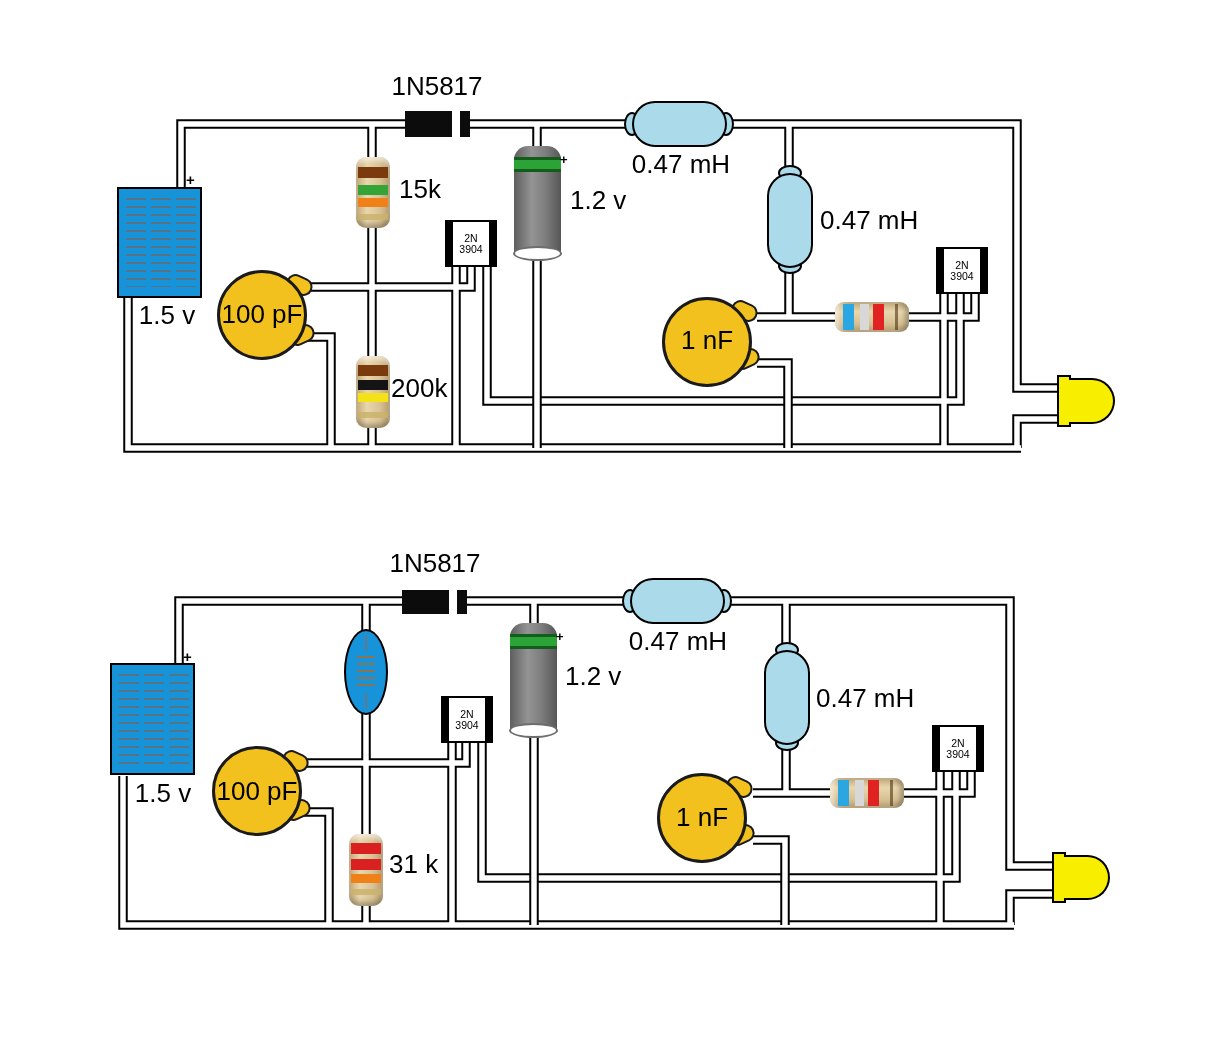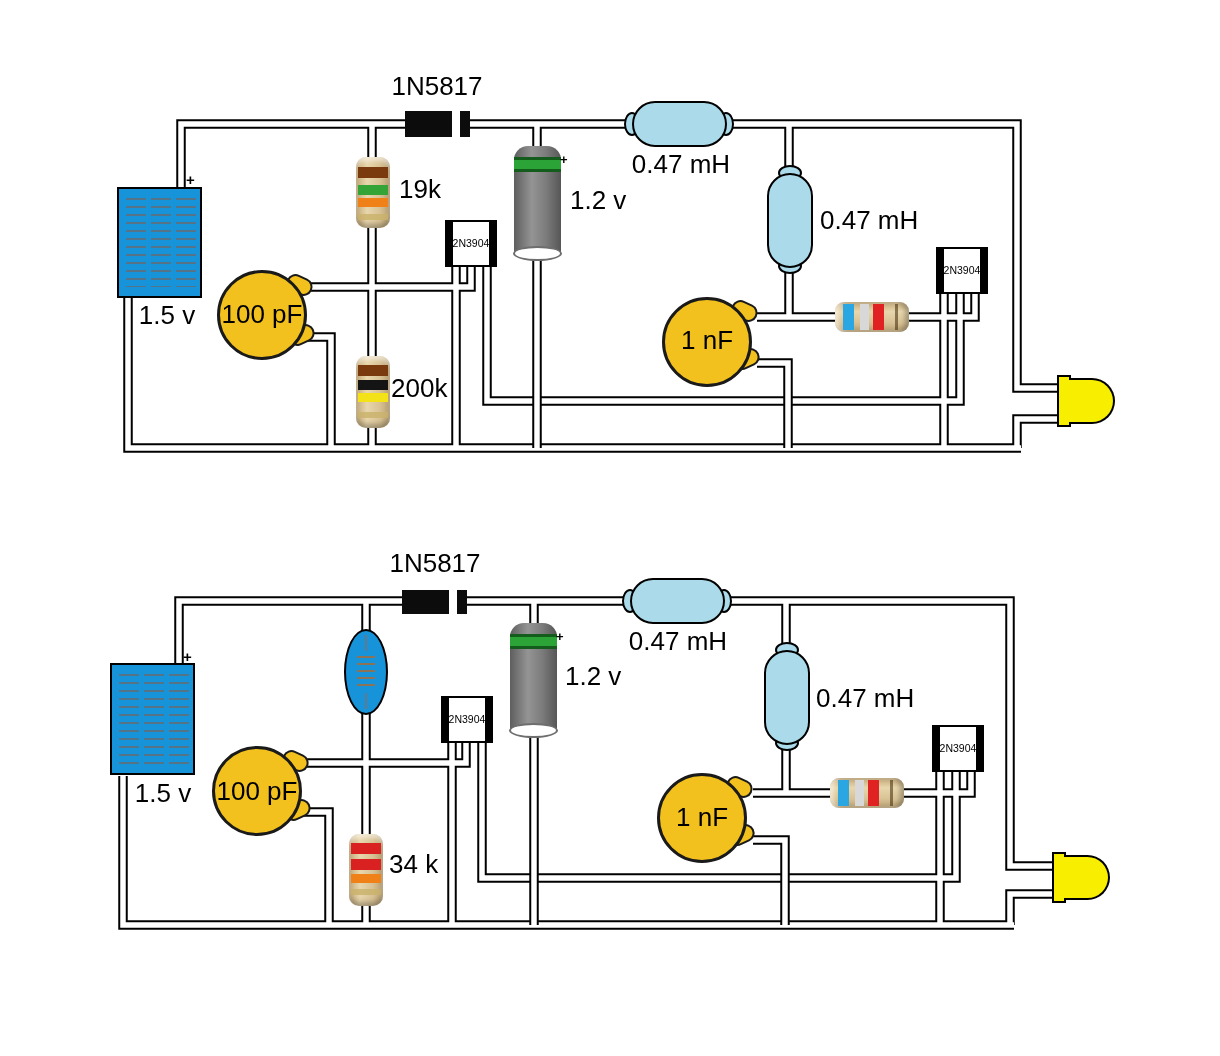--- a/index.html
+++ b/index.html
@@ -43,21 +43,21 @@
   .bat-bot{position:absolute;left:-1px;right:-1px;bottom:-7px;height:15px;background:#fff;
        border:2px solid #6e6e6e;border-radius:50%;box-sizing:border-box;}
 
   .pill{position:absolute;background:var(--inductor-blue,#abdbeb);border:2.5px solid #000;box-sizing:border-box;}
   .pillnub{position:absolute;background:var(--inductor-blue,#abdbeb);border:2.5px solid #000;
            border-radius:50%;box-sizing:border-box;}
 
   .to92{position:absolute;width:52px;height:47px;background:#fff;border:2px solid #000;box-sizing:border-box;}
   .to92::before,.to92::after{content:"";position:absolute;top:0;bottom:0;width:6px;background:#000;}
   .to92::before{left:0}.to92::after{right:0}
-  .qtxt{position:absolute;inset:0;display:flex;flex-direction:row;align-items:center;
+  .qtxt{position:absolute;inset:0;display:flex;flex-direction:column;align-items:center;
         justify-content:center;font-size:10.5px;line-height:11px;color:#000;}
 
   .oval{position:absolute;width:44px;height:86px;background:var(--panel-blue,#1793d9);
         border:2px solid #000;border-radius:50%;box-sizing:border-box;}
   .mz{position:absolute;left:11px;right:11px;top:25px;bottom:25px;
       background:repeating-linear-gradient(180deg,#8d7355 0 2px,transparent 2px 7px);}
   .olead{position:absolute;left:50%;margin-left:-1px;width:2px;height:16px;background:#64788a;}
 
   .led-f{position:absolute;background:var(--led-yellow,#f8ee00);border:2px solid #000;box-sizing:border-box;}
   .led-d{position:absolute;background:var(--led-yellow,#f8ee00);border:2px solid #000;border-left:none;
@@ -160,21 +160,21 @@
     </div>
     <div class="plus" style="left:186px;top:171px;">+</div>
     <div class="lbl c" style="left:122px;top:300px;width:90px;">1.5 v</div>
 
     <div class="resv" style="left:356px;top:157px;height:71px;">
       <div class="band" style="top:10px;height:11px;background:#7a3a0e;"></div>
       <div class="band" style="top:28px;height:10px;background:#35a437;"></div>
       <div class="band" style="top:41px;height:9px;background:#f08018;"></div>
       <div class="band" style="top:57px;height:6px;background:rgba(201,178,106,.8);"></div>
     </div>
-    <div class="lbl" style="left:399px;top:174px;">19k</div>
+    <div class="lbl" style="left:399px;top:174px;">15k</div>
 
     <div class="resv" style="left:356px;top:356px;height:72px;">
       <div class="band" style="top:9px;height:11px;background:#7a3a0e;"></div>
       <div class="band" style="top:24px;height:10px;background:#141414;"></div>
       <div class="band" style="top:37px;height:9px;background:#f3e217;"></div>
       <div class="band" style="top:56px;height:6px;background:rgba(201,178,106,.8);"></div>
     </div>
     <div class="lbl" style="left:391px;top:373px;">200k</div>
 
     <div class="nub" style="left:286px;top:276px;transform:rotate(25deg);"></div>
@@ -247,21 +247,21 @@
       <div class="olead" style="bottom:4px;"></div>
       <div class="mz"></div>
     </div>
 
     <div class="resv" style="left:349px;top:834px;height:72px;">
       <div class="band" style="top:9px;height:11px;background:#d92121;"></div>
       <div class="band" style="top:25px;height:11px;background:#d92121;"></div>
       <div class="band" style="top:40px;height:9px;background:#f08018;"></div>
       <div class="band" style="top:55px;height:6px;background:rgba(201,178,106,.8);"></div>
     </div>
-    <div class="lbl" style="left:389px;top:849px;">34 k</div>
+    <div class="lbl" style="left:389px;top:849px;">31 k</div>
 
     <div class="nub" style="left:282px;top:752px;transform:rotate(25deg);"></div>
     <div class="nub" style="left:284px;top:801px;transform:rotate(-25deg);"></div>
     <div class="circ" style="left:212px;top:746px;"></div>
     <div class="lbl c" style="left:212px;top:776px;width:90px;">100 pF</div>
 
     <div class="bat" style="left:510px;top:623px;">
       <div class="bat-stripe"></div>
       <div class="bat-bot"></div>
     </div>

